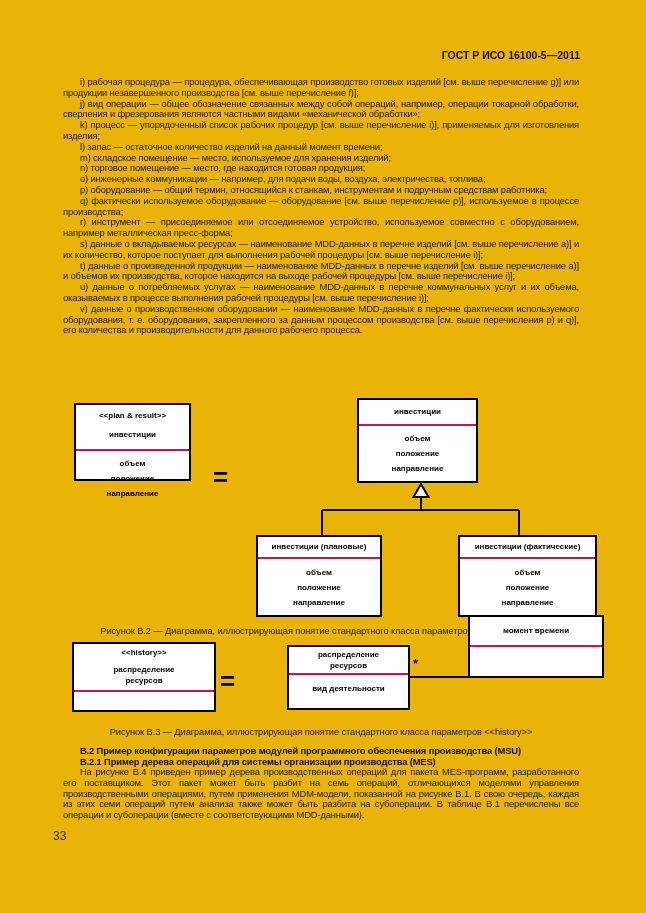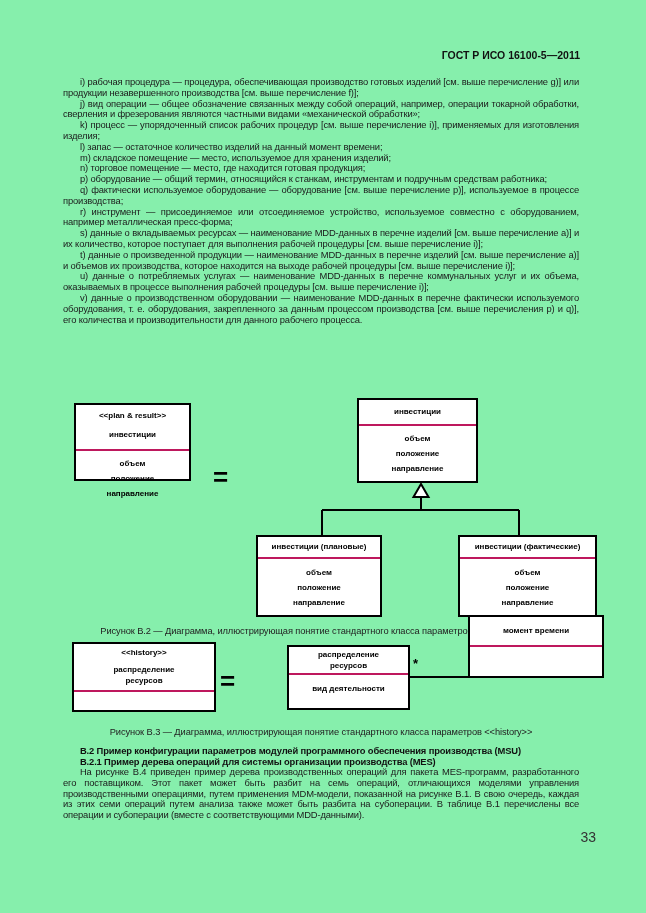--- a/index.html
+++ b/index.html
@@ -1,18 +1,18 @@
 <!DOCTYPE html>
 <html><head>
 <meta charset="utf-8">
 <style>
   html,body { margin:0; padding:0; background:#e8e8e8; }
   .page {
     position:relative; width:646px; height:913px; margin:0 auto;
-    background:#86efac; overflow:hidden;
+    background:#eab308; overflow:hidden;
     font-family:"Liberation Sans", sans-serif; color:#1a1a1a;
   }
   .doc-header {
     position:absolute; top:49px; right:66px;
     font-size:10.5px; font-weight:bold; color:#111;
   }
   .textblock {
     position:absolute; top:77px; left:63px; width:516px;
     font-size:9.4px; line-height:10.8px; letter-spacing:-0.15px;
     text-align:justify;
@@ -45,38 +45,39 @@
   .section-heading {
     position:absolute; left:80px; width:500px;
     font-size:9.4px; font-weight:bold; letter-spacing:-0.15px; color:#111;
   }
   .closing {
     position:absolute; top:767px; left:63px; width:516px;
     font-size:9.4px; line-height:10.8px; letter-spacing:-0.15px; text-align:justify;
   }
   .closing p { margin:0; text-indent:17px; }
   .page-number {
-    position:absolute; top:829px; left:69px; width:527px;
-    text-align:right; font-size:14px; color:#333;
+    position:absolute; top:829px; left:53px; width:527px;
+    font-size:12px; color:#333;
   }
 </style>
 </head>
 <body>
 
 <div class="page">
 
   <div class="doc-header">ГОСТ Р ИСО 16100-5—2011</div>
 
   <div class="textblock">
     <p>i) рабочая процедура — процедура, обеспечивающая производство готовых изделий [см. выше перечисление g)] или продукции незавершенного производства [см. выше перечисление f)];</p>
     <p>j) вид операции — общее обозначение связанных между собой операций, например, операции токарной обработки, сверления и фрезерования являются частными видами «механической обработки»;</p>
     <p>k) процесс — упорядоченный список рабочих процедур [см. выше перечисление i)], применяемых для изготовления изделия;</p>
     <p>l) запас — остаточное количество изделий на данный момент времени;</p>
     <p>m) складское помещение — место, используемое для хранения изделий;</p>
     <p>n) торговое помещение — место, где находится готовая продукция;</p>
+    <p>o) инженерные коммуникации — например, для подачи воды, воздуха, электричества, топлива;</p>
     <p>p) оборудование — общий термин, относящийся к станкам, инструментам и подручным средствам работника;</p>
     <p>q) фактически используемое оборудование — оборудование [см. выше перечисление p)], используемое в процессе производства;</p>
     <p>r) инструмент — присоединяемое или отсоединяемое устройство, используемое совместно с оборудованием, например металлическая пресс-форма;</p>
     <p>s) данные о вкладываемых ресурсах — наименование MDD-данных в перечне изделий [см. выше перечисление a)] и их количество, которое поступает для выполнения рабочей процедуры [см. выше перечисление i)];</p>
     <p>t) данные о произведенной продукции — наименование MDD-данных в перечне изделий [см. выше перечисление a)] и объемов их производства, которое находится на выходе рабочей процедуры [см. выше перечисление i)];</p>
     <p>u) данные о потребляемых услугах — наименование MDD-данных в перечне коммунальных услуг и их объема, оказываемых в процессе выполнения рабочей процедуры [см. выше перечисление i)];</p>
     <p>v) данные о производственном оборудовании — наименование MDD-данных в перечне  фактически используемого оборудования, т. е. оборудования, закрепленного за данным процессом производства [см. выше перечисления  p) и  q)], его количества и производительности для данного рабочего процесса.</p>
   </div>
 
   <svg class="connector-layer" viewBox="0 0 646 913">

